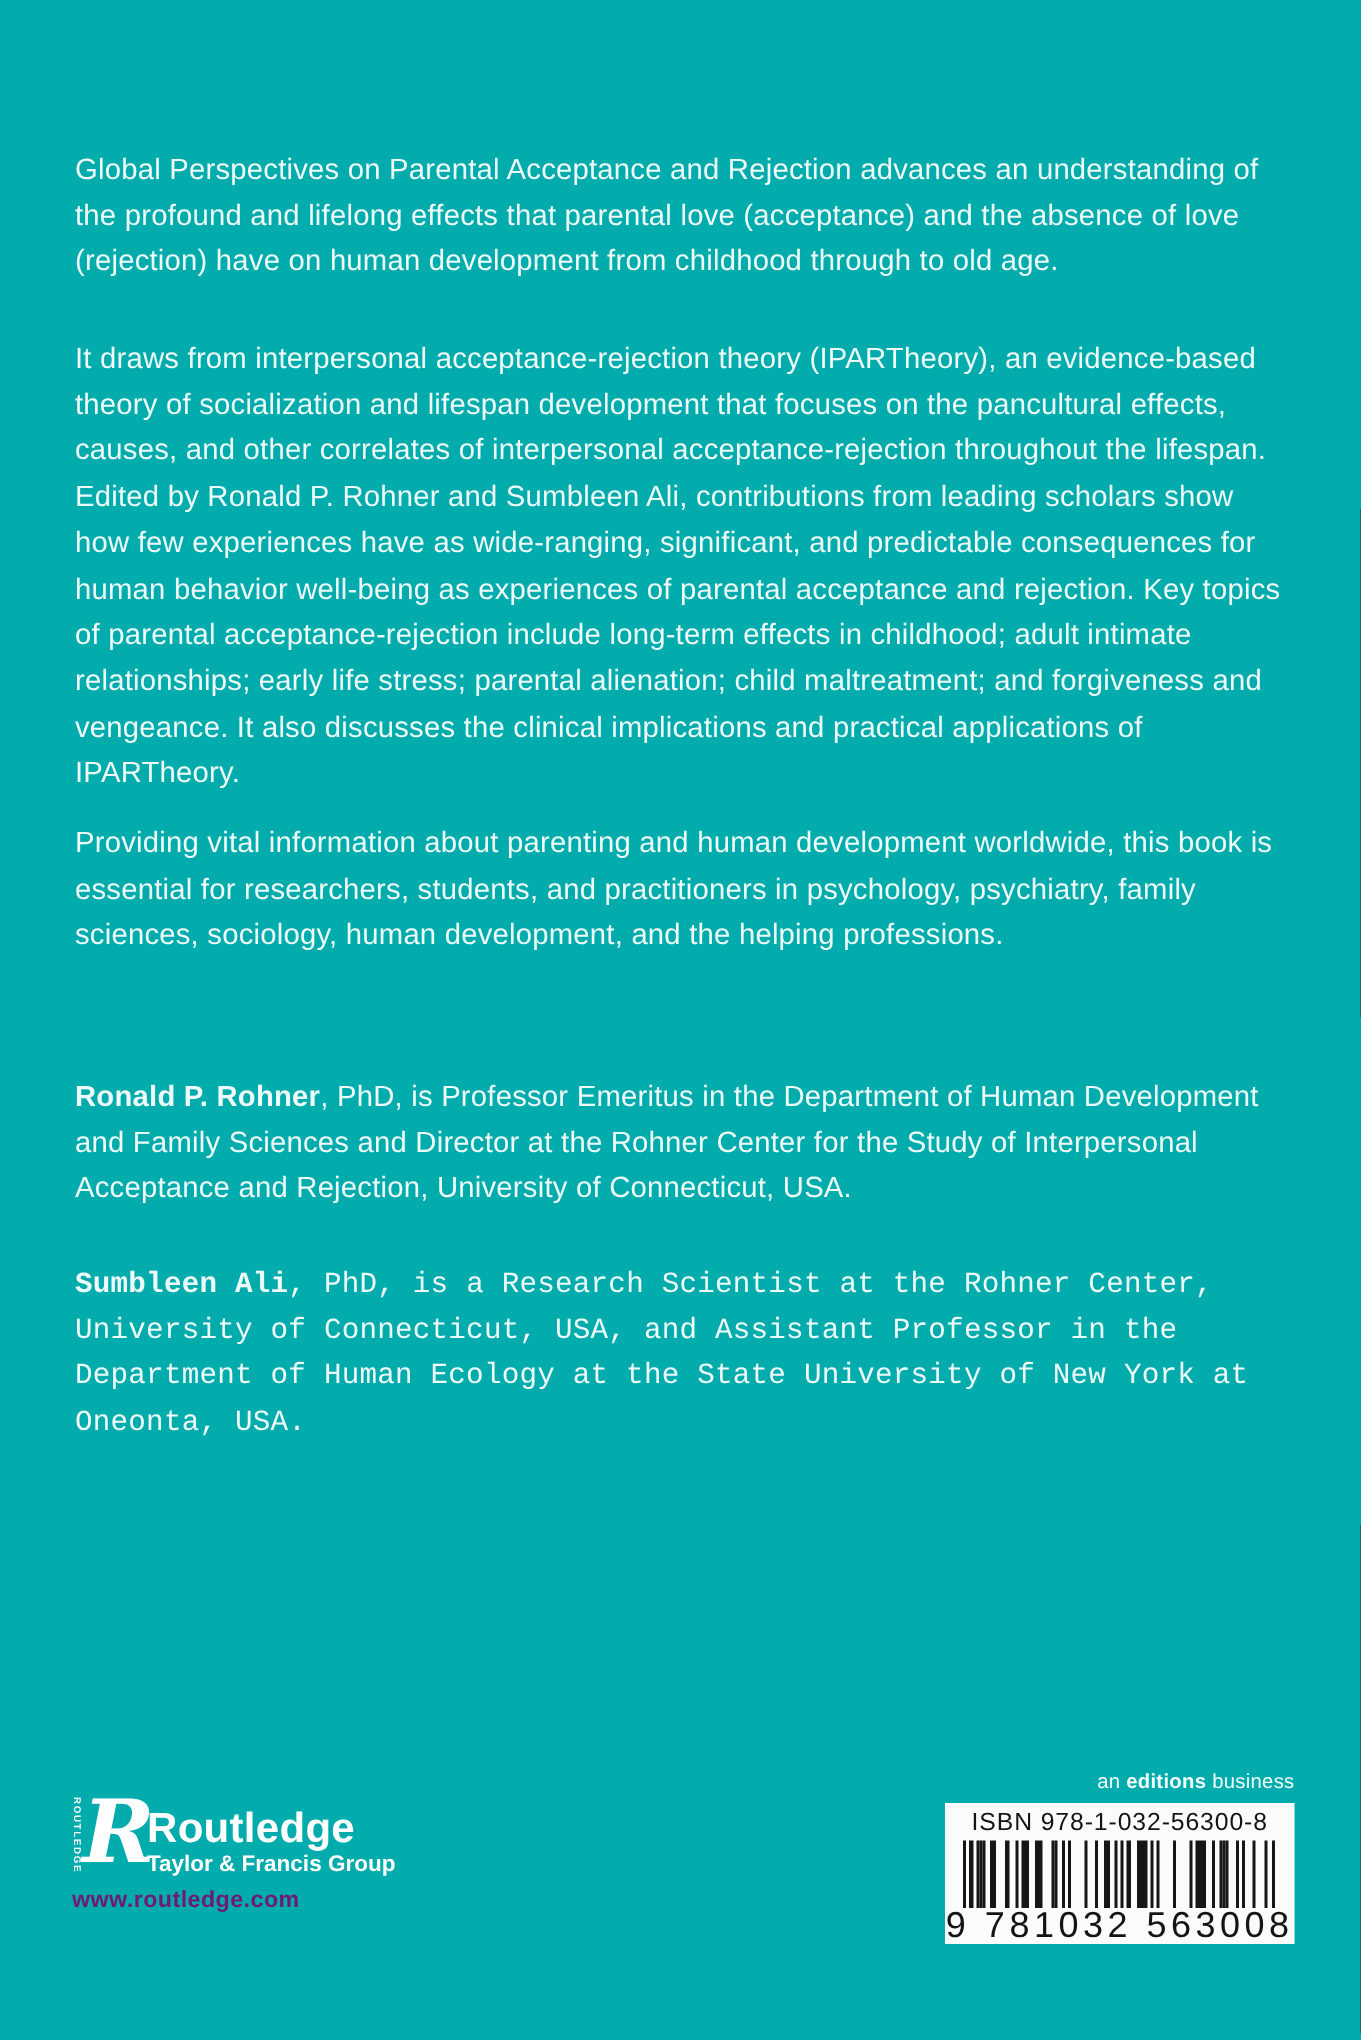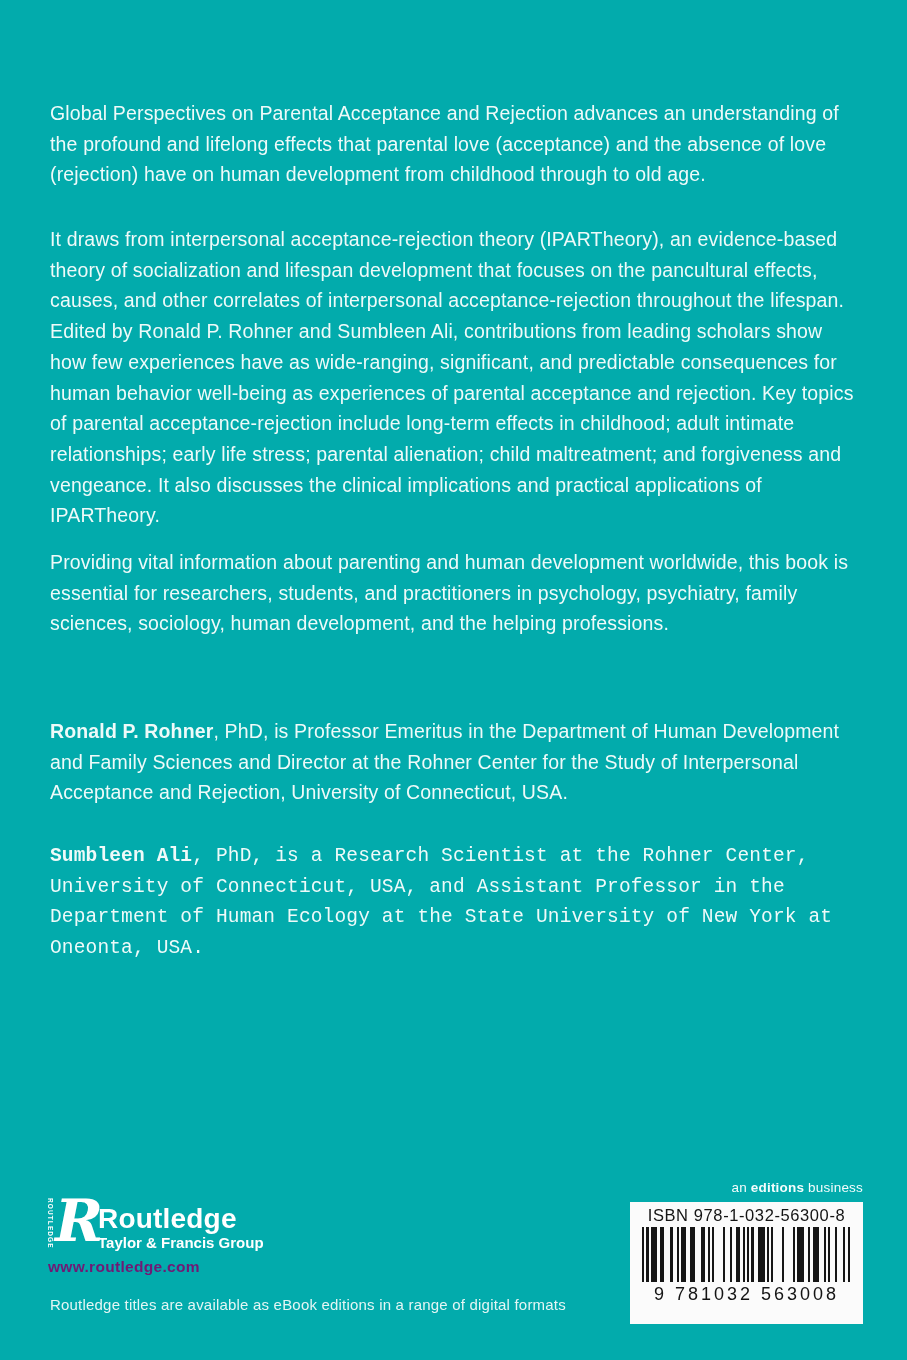--- a/index.html
+++ b/index.html
@@ -30,37 +30,37 @@
 
   
   .informa{
     position:absolute;left:630px;top:1180px;width:233px;
     text-align:right;font-size:13.5px;letter-spacing:0.2px;color:#f4fdfd;
   }
   .informa .brand{font-weight:bold;}
 
   
   .barcode-panel{
-    position:absolute;left:630px;top:1202px;width:233px;height:122px;
+    position:absolute;left:630px;top:1202px;width:233px;height:94px;
     background:#fbfbfb;color:#141414;
     display:flex;flex-direction:column;align-items:center;
     box-sizing:border-box;padding-top:3px;
   }
   .isbn-label{
     font-size:16.5px;letter-spacing:0.6px;line-height:20px;
     white-space:nowrap;
   }
   .bars{
     display:flex;width:209px;height:55px;margin-top:2px;
     align-items:stretch;
   }
   .bar{width:2.2px;height:100%;}
   .bar.on{background:#161616;}
   .barcode-digits{
-    font-size:18px;letter-spacing:3px;line-height:24px;white-space:nowrap;
+    font-size:24px;letter-spacing:3px;line-height:24px;white-space:nowrap;
   }
 
   
   .publisher{
     position:absolute;left:46px;top:1197px;
     display:flex;align-items:flex-start;
   }
   .logo-mark{position:relative;width:46px;height:58px;}
   .logo-vertical{
     position:absolute;left:1px;top:1px;height:56px;
@@ -218,15 +218,14 @@
       <div class="logo-r">R</div>
     </div>
     <div class="logo-text">
       <div class="logo-name">Routledge</div>
       <div class="logo-group">Taylor &amp; Francis Group</div>
     </div>
   </div>
 
   <div class="website">www.routledge.com</div>
 
-  <div class="footer-note">Routledge titles are available as eBook editions in a range of digital formats</div>
 
 </div>
 
 </body></html>

